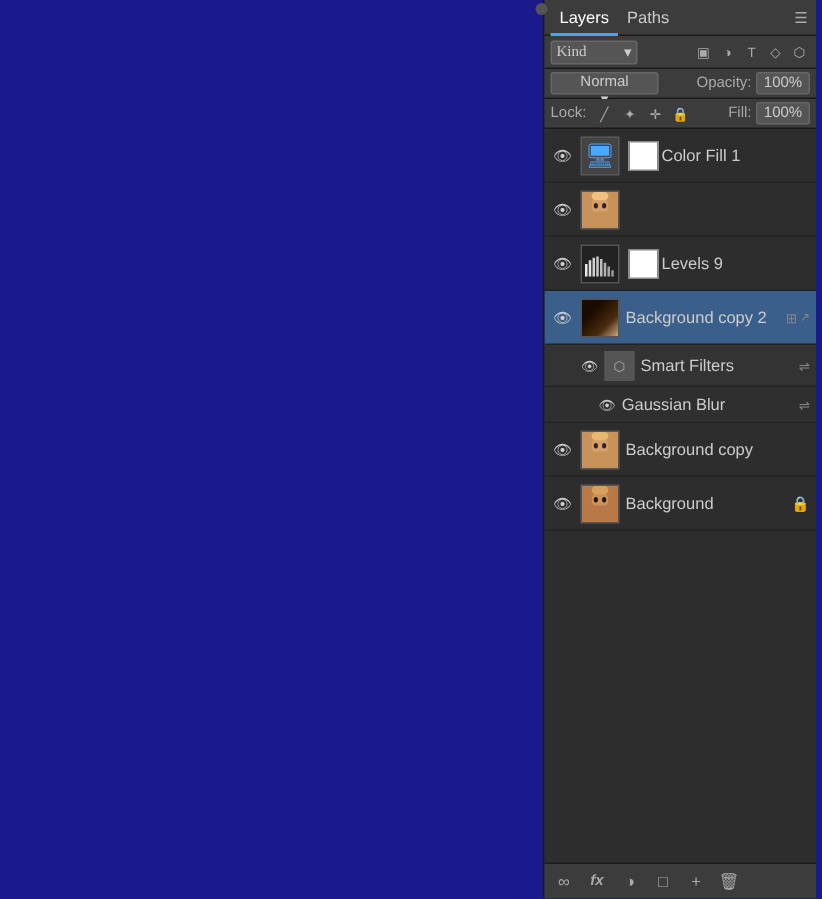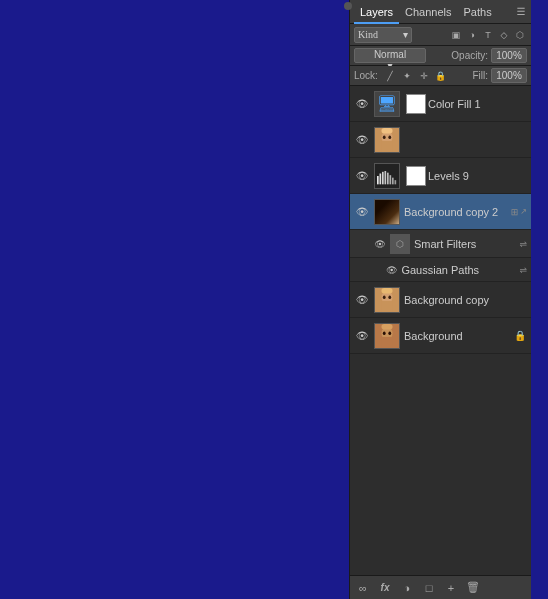--- a/index.html
+++ b/index.html
@@ -10,21 +10,21 @@
       font-family: Arial, sans-serif;
       font-size: 11px;
       color: #ccc;
       overflow: hidden;
       position: relative;
     }
 
     
     .panel {
       position: absolute;
-      right: 17px;
+      right: 4px;
       top: 0;
       width: 182px;
       height: 599px;
       background-color: #2d2d2d;
       border-left: 1px solid #1a1a1a;
       display: flex;
       flex-direction: column;
     }
 
     
@@ -348,21 +348,20 @@
 <body>
 
 <div class="canvas-area"></div>
 
 <div class="panel">
 
   <div class="panel-close-dot"></div>
 
   <div class="panel-tabs">
     <div class="panel-tab active">Layers</div>
-    <div class="panel-tab">Channels</div>
     <div class="panel-tab">Paths</div>
     <div class="panel-tab-spacer"></div>
     <div class="panel-menu-icon">☰</div>
   </div>
 
   <div class="panel-search">
     <div class="search-kind-dropdown">
       <span>Kind</span>
       <span>▾</span>
     </div>
@@ -454,21 +453,21 @@
 
     <div class="layer-row smart-filter indented" style="padding-left:24px;">
       <div class="layer-eye" style="width:12px;font-size:9px;">👁</div>
       <div class="layer-thumb" style="width:20px;height:20px;background:#555;font-size:9px;display:flex;align-items:center;justify-content:center;color:#aaa;">⬡</div>
       <span class="layer-name">Smart Filters</span>
       <span style="font-size:9px;color:#888;">⇌</span>
     </div>
 
     <div class="layer-row filter-item">
       <span style="font-size:9px;color:#ccc;margin-right:4px;">👁</span>
-      <span class="layer-name">Gaussian Paths</span>
+      <span class="layer-name">Gaussian Blur</span>
       <span style="font-size:9px;color:#888;">⇌</span>
     </div>
 
     <div class="layer-row">
       <div class="layer-eye">👁</div>
       <div class="layer-thumb">
         <div class="thumb-face">
           <svg class="face-svg" viewBox="0 0 26 26" xmlns="http://www.w3.org/2000/svg">
             <rect width="26" height="26" fill="#c8935a"></rect>
             <ellipse cx="13" cy="10" rx="6" ry="7" fill="#d4a070"></ellipse>

